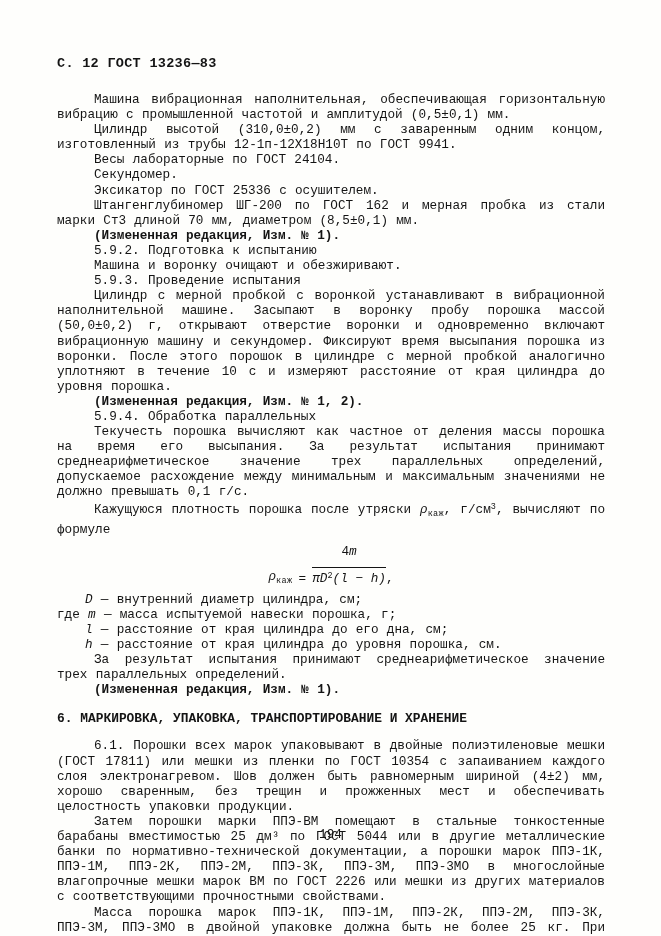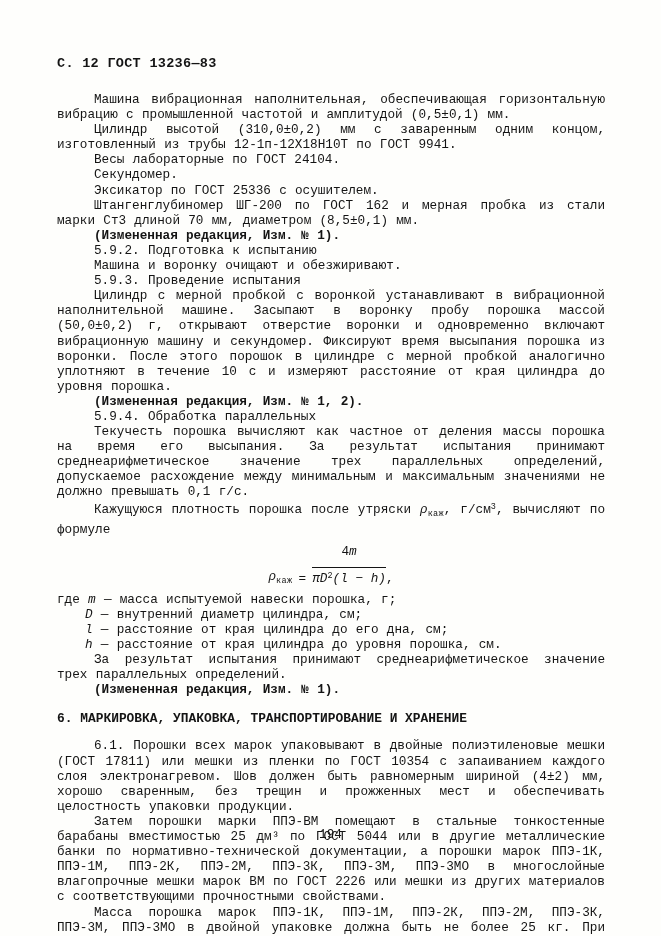--- a/index.html
+++ b/index.html
@@ -111,22 +111,22 @@
     <div class="formula-row">
       <span><span>ρ</span><sub class="roman">каж</sub></span>
       <span class="eq">=</span>
       <span class="frac">
         <span class="num"><span class="roman">4</span><span>m</span></span>
         <span class="den"><span>π</span><span>D</span><sup>2</sup><span>(l − h)</span></span>
       </span>
       <span class="roman">,</span>
     </div>
 
+    <div class="where-row indented"><span class="term">D</span> <span>—</span> <span>внутренний диаметр цилиндра, см;</span></div>
     <div class="where-row"><span>где</span> <span class="term">m</span> <span>—</span> <span>масса испытуемой навески порошка, г;</span></div>
-    <div class="where-row indented"><span class="term">D</span> <span>—</span> <span>внутренний диаметр цилиндра, см;</span></div>
     <div class="where-row indented"><span class="term">l</span> <span>—</span> <span>расстояние от края цилиндра до его дна, см;</span></div>
     <div class="where-row indented"><span class="term">h</span> <span>—</span> <span>расстояние от края цилиндра до уровня порошка, см.</span></div>
 
     <p class="body">За результат испытания принимают среднеарифметическое значение трех параллельных определений.</p>
     <p class="body bold">(Измененная редакция, Изм. № 1).</p>
 
     <div class="section-title">6. МАРКИРОВКА, УПАКОВКА, ТРАНСПОРТИРОВАНИЕ И ХРАНЕНИЕ</div>
 
     <p class="body">6.1. Порошки всех марок упаковывают в двойные полиэтиленовые мешки (ГОСТ 17811) или мешки из пленки по ГОСТ 10354 с запаиванием каждого слоя электронагревом. Шов должен быть равномерным шириной (4±2) мм, хорошо сваренным, без трещин и прожженных мест и обеспечивать целостность упаковки продукции.</p>
     <p class="body">Затем порошки марки ППЭ-ВМ помещают в стальные тонкостенные барабаны вместимостью 25 дм³ по ГОСТ 5044 или в другие металлические банки по нормативно-технической документации, а порошки марок ППЭ-1К, ППЭ-1М, ППЭ-2К, ППЭ-2М, ППЭ-3К, ППЭ-3М, ППЭ-3МО в многослойные влагопрочные мешки марок ВМ по ГОСТ 2226 или мешки из других материалов с соответствующими прочностными свойствами.</p>

